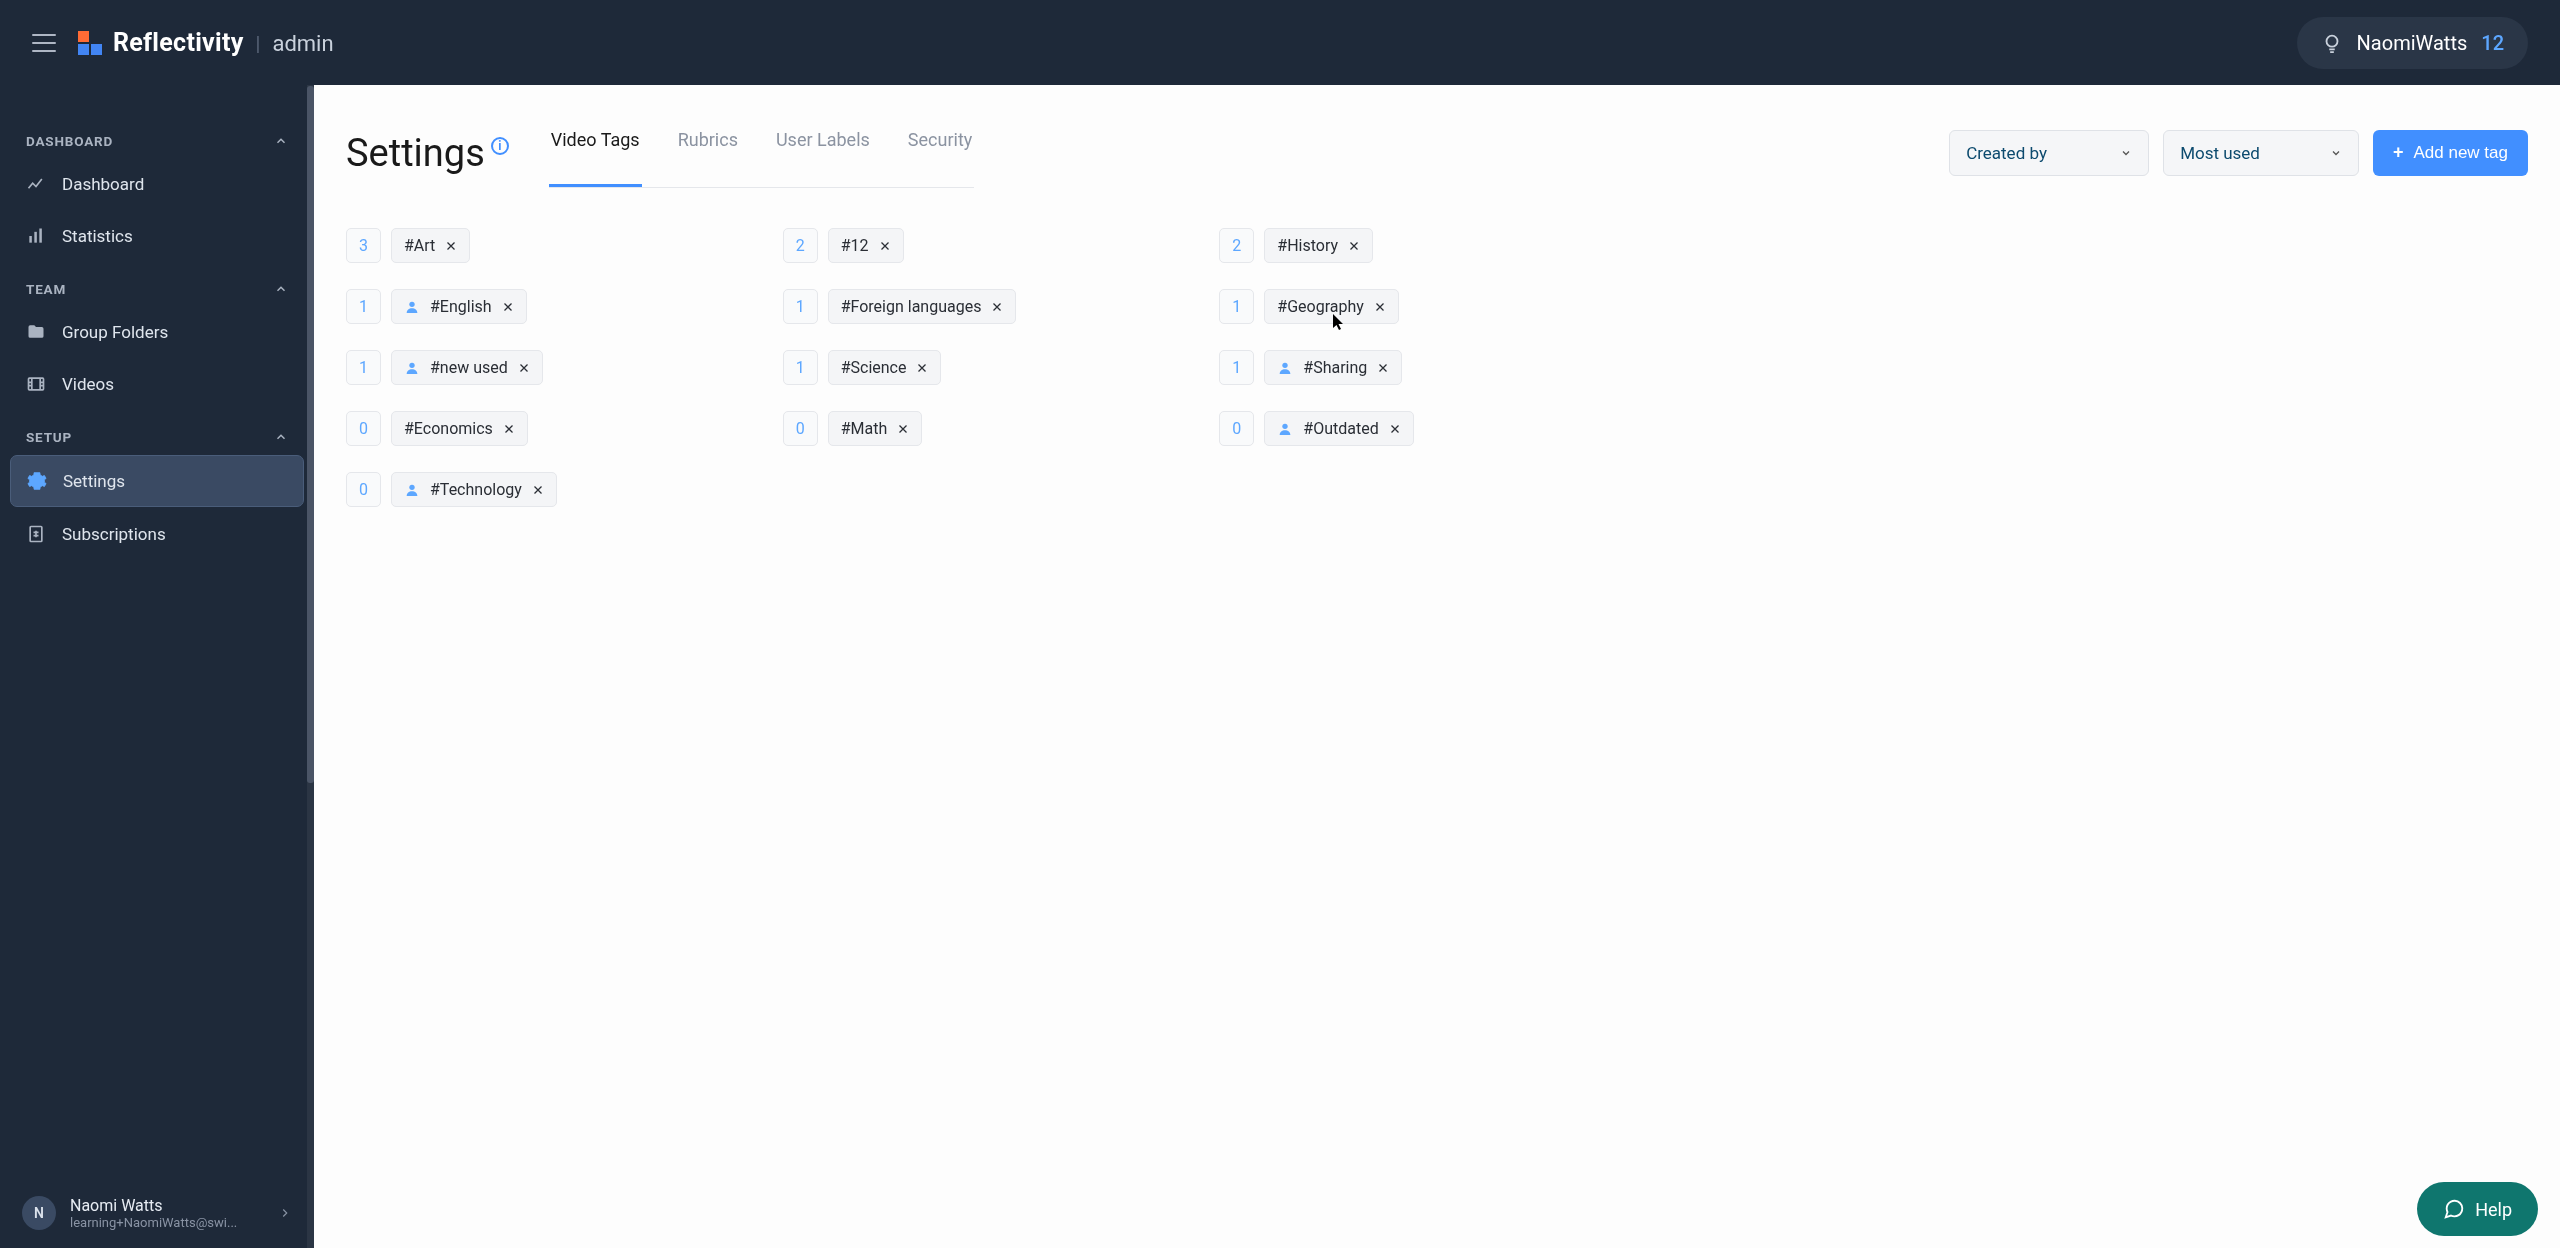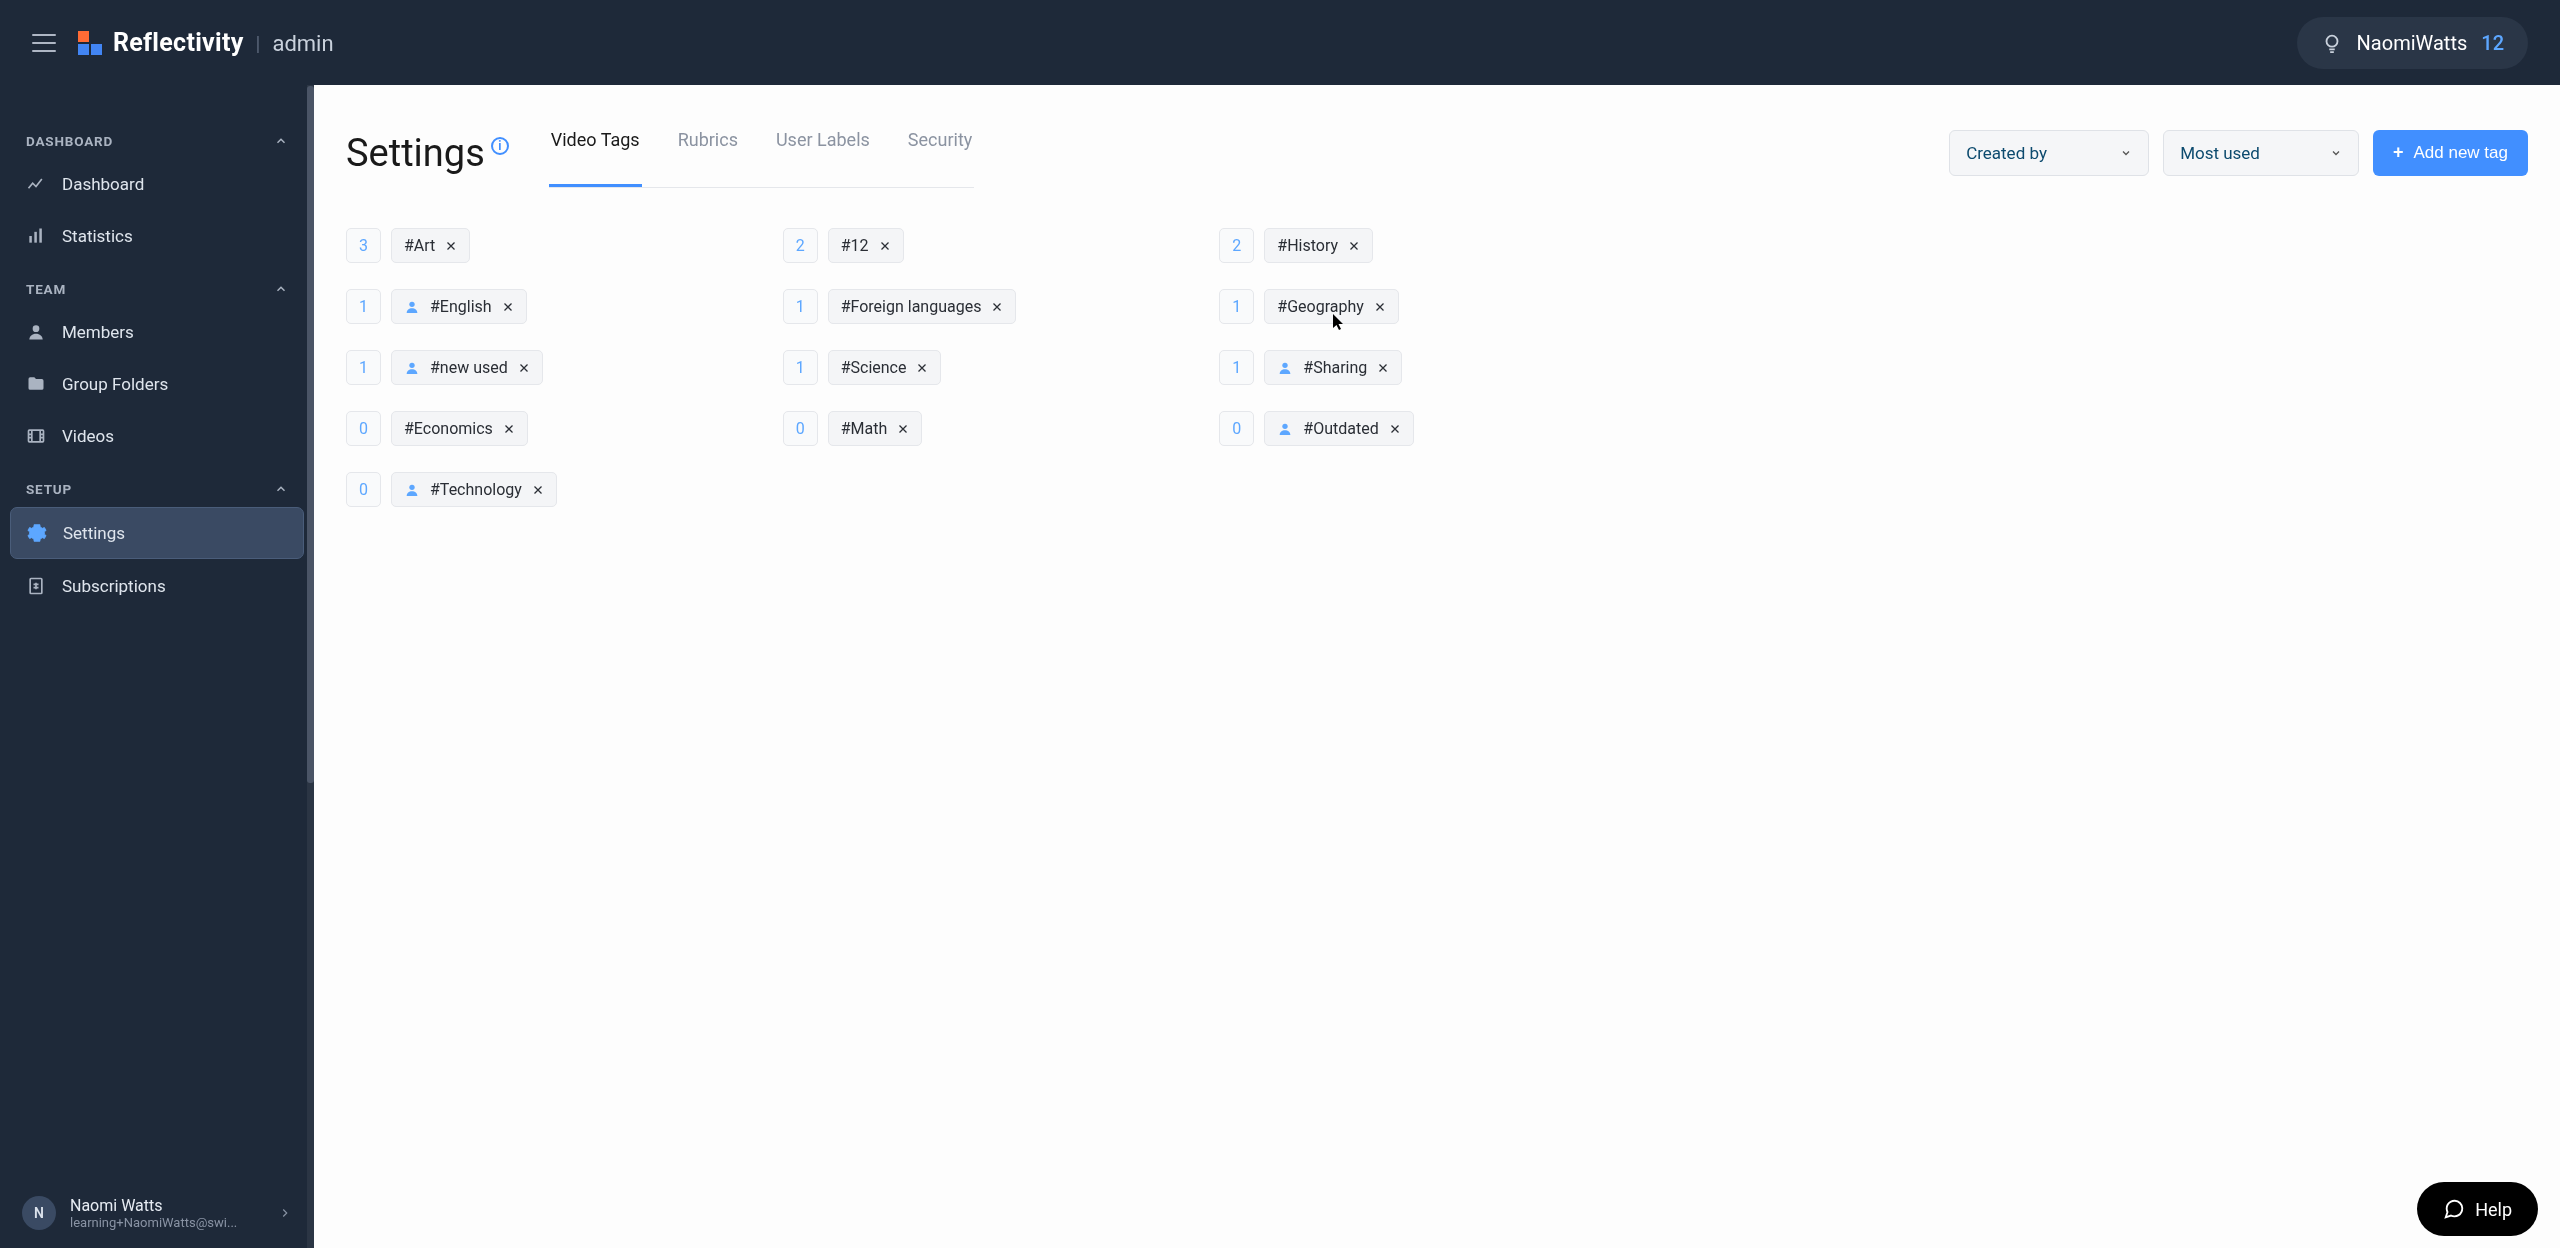--- a/index.html
+++ b/index.html
@@ -59,21 +59,21 @@
 
     
     .tags-grid { display: grid; grid-template-columns: repeat(3, minmax(0,1fr)); column-gap: 30px; row-gap: 26px; max-width: 1280px; }
     .tag-row { display: flex; align-items: center; gap: 10px; }
     .count-pill { border:1px solid #e5e7eb; background: #f9fafb; color:#5da7ff; padding: 7px 12px; border-radius:5px; min-width:32px; text-align:center; font-size:16px;}
     .tag-pill { border:1px solid #e5e7eb; background: #f4f5f7; padding: 7px 12px; border-radius:5px; display:flex; align-items:center; gap:10px; font-size:16px; color:#2a2e35;}
     .user-ico{width:16px;height:16px;}
     .x-btn{width:12px;height:12px;cursor:pointer;}
     
     
-    .help-fab{position:fixed;right:22px;bottom:12px;background:#000000;color:#fff;border-radius:30px;padding:16px 26px;display:flex;align-items:center;gap:10px;font-size:18px;cursor:pointer;}
+    .help-fab{position:fixed;right:22px;bottom:12px;background:#0f766e;color:#fff;border-radius:30px;padding:16px 26px;display:flex;align-items:center;gap:10px;font-size:18px;cursor:pointer;}
     .cursor{position:fixed;left:1333px;top:314px;width:14px;height:18px;pointer-events:none;}
   </style>
 </head>
 <body>
 
 <div class="topbar">
   <div class="topbar-left">
     <div class="hamburger">
         <span></span>
         <span></span>
@@ -131,27 +131,20 @@
 
     <div class="sidebar-section">
       <div class="section-hdr">
         <span>TEAM</span>
         <svg class="chev" viewBox="0 0 24 24" fill="none" stroke="#aab3c1" stroke-width="2.5">
             <path d="M6 15l6-6 6 6"></path>
           </svg>
       </div>
       <div class="nav-item">
         <svg class="nav-icon" viewBox="0 0 24 24" fill="#aab3c1">
-            <circle cx="12" cy="8" r="4"></circle>
-            <path d="M4 21c0-4 3.5-7 8-7s8 3 8 7z"></path>
-          </svg>
-        <span>Members</span>
-      </div>
-      <div class="nav-item">
-        <svg class="nav-icon" viewBox="0 0 24 24" fill="#aab3c1">
             <path d="M3 6a2 2 0 012-2h5l2 2h7a2 2 0 012 2v9a2 2 0 01-2 2H5a2 2 0 01-2-2V6z"></path>
           </svg>
         <span>Group Folders</span>
       </div>
       <div class="nav-item">
         <svg class="nav-icon" viewBox="0 0 24 24" fill="none" stroke="#aab3c1" stroke-width="2">
             <rect x="3" y="5" width="18" height="14" rx="1"></rect>
             <path d="M7 5v14M17 5v14M3 10h4M3 14h4M17 10h4M17 14h4"></path>
           </svg>
         <span>Videos</span>

